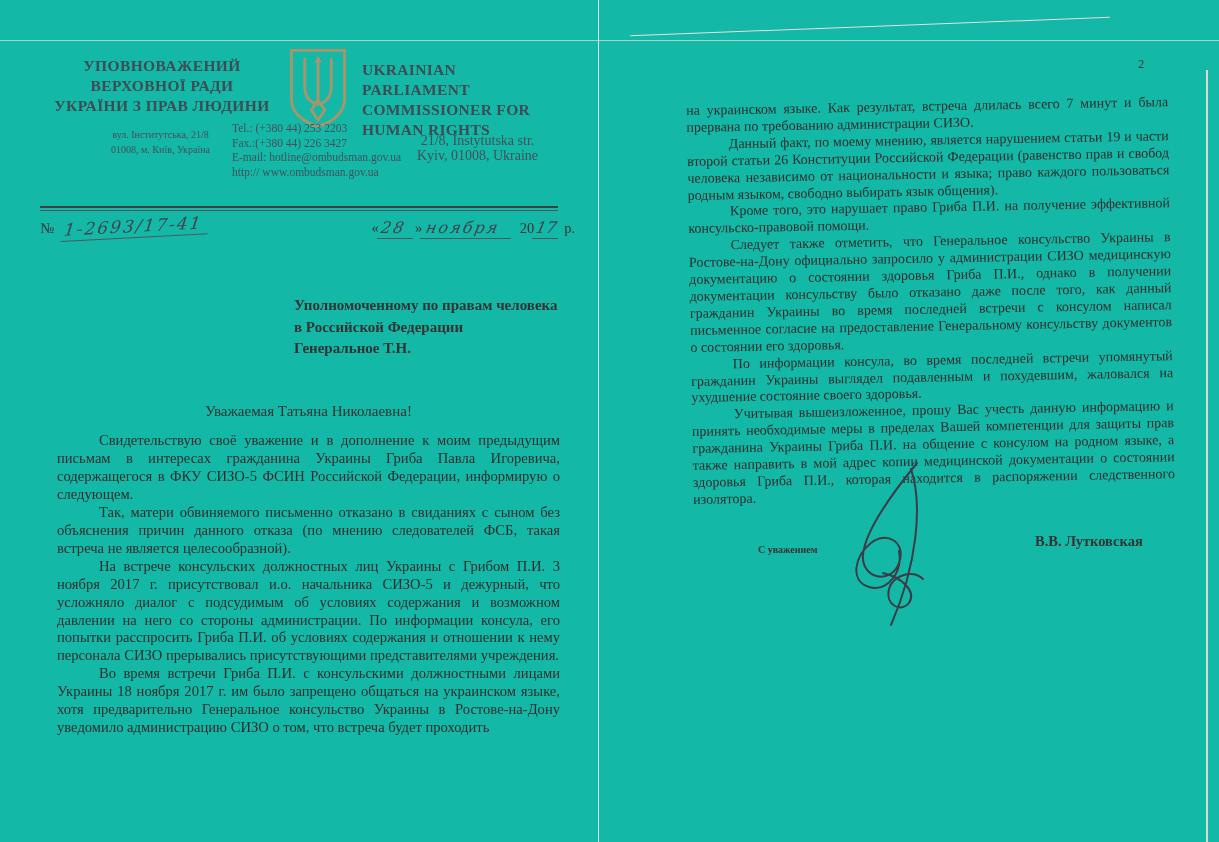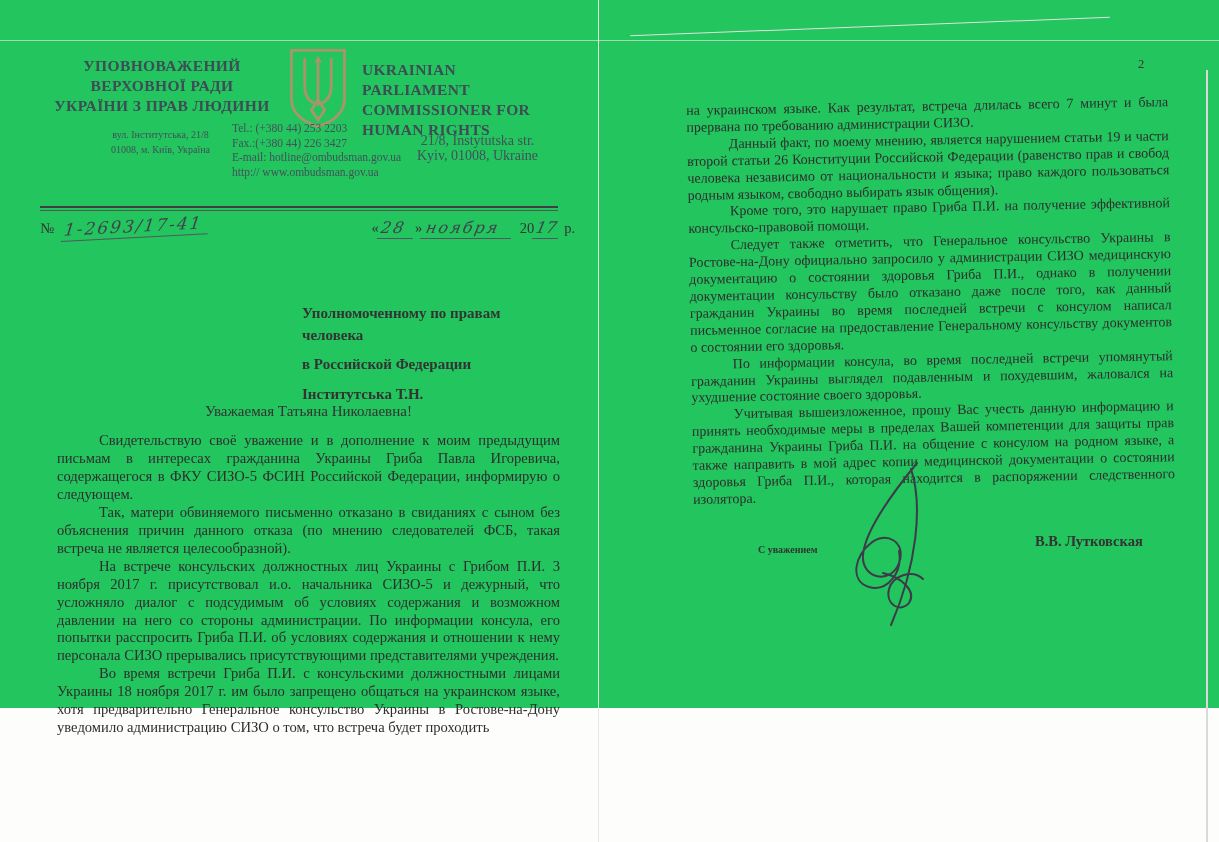--- a/index.html
+++ b/index.html
@@ -1,21 +1,21 @@
 <!DOCTYPE html>
 <html><head>
 <meta charset="utf-8">
 <style>
   html,body{margin:0;padding:0;}
   body{
     width:1219px;height:842px;background:#fdfdfb;overflow:hidden;
     font-family:"Liberation Serif","DejaVu Serif",serif;color:#2b2b2b;
     position:relative;
   }
-  .stage{position:absolute;inset:0;width:1219px;height:708px;background:#22c55e;}
+  .stage{position:absolute;inset:0;width:1219px;height:842px;background:#14b8a6;}
 
   
   .artifact{position:absolute;pointer-events:none;}
   .top-edge-line{top:40px;left:0;width:1219px;height:1px;background:#dde2d6;opacity:.7;}
   .p2-edge-line{top:26px;left:630px;width:480px;height:1px;background:#e2e2dd;transform:rotate(-2.2deg);}
   .seam{top:0;left:598px;width:1px;height:842px;background:#e6e6e2;}
   .right-edge{top:70px;left:1206px;width:2px;height:772px;background:#dadad5;}
 
   
   .page1{position:absolute;left:0;top:0;width:598px;height:842px;}
@@ -41,21 +41,21 @@
   .no-value{position:absolute;left:22px;top:0;font-size:17px;letter-spacing:2px;
     transform:rotate(-3deg) skewX(-10deg);border-bottom:1px solid #55555f;padding:0 6px 1px 2px;}
   .date-block{position:absolute;right:0;top:2px;white-space:nowrap;}
   .date-block .u{border-bottom:1px solid #55555f;display:inline-block;}
   .d-day{font-size:16px;letter-spacing:2px;transform:skewX(-12deg);padding:0 10px 1px 2px;}
   .d-month{font-size:16px;letter-spacing:2px;transform:skewX(-12deg);padding:0 14px 1px 4px;margin-right:6px;}
   .d-year{font-size:16px;transform:skewX(-12deg);padding:0 4px 1px 2px;}
 
   .addressee{position:absolute;top:295px;left:294px;width:265px;font-weight:bold;
     font-size:15px;line-height:21.5px;color:#333;}
-  .addressee div{margin:8px;}
+  .addressee div{margin:0;}
   .salutation{position:absolute;top:403px;left:205px;font-weight:normal;font-size:15px;color:#333;}
 
   .body1{position:absolute;top:432px;left:57px;width:503px;font-size:14.6px;line-height:17.95px;
     color:#2e2e2e;}
   .body1 p,.body2 p{margin:0;text-align:justify;text-indent:42px;}
   p.noindent{text-indent:0;}
 
   
   .page2{position:absolute;left:598px;top:0;width:621px;height:842px;}
   .page-number{position:absolute;top:57px;left:540px;font-size:12.5px;color:#333;}
@@ -115,21 +115,21 @@
       <span class="no-label">№</span>
       <span class="no-value hand">1-2693/17-41</span>
       <span class="date-block">
         <span>«</span><span class="u hand d-day">28</span><span>»</span><span class="u hand d-month">ноября</span><span>20</span><span class="u hand d-year">17</span>&nbsp;<span>р.</span>
       </span>
     </div>
 
     <div class="addressee">
         <div>Уполномоченному по правам человека</div>
         <div>в Российской Федерации</div>
-        <div>Інститутська Т.Н.</div>
+        <div>Генеральное Т.Н.</div>
       </div>
 
     <div class="salutation">Уважаемая Татьяна Николаевна!</div>
 
     <div class="body1">
         <p>Свидетельствую своё уважение и в дополнение к моим предыдущим письмам в интересах гражданина Украины Гриба Павла Игоревича, содержащегося в ФКУ СИЗО-5 ФСИН Российской Федерации, информирую о следующем.</p>
         <p>Так, матери обвиняемого письменно отказано в свиданиях с сыном без объяснения причин данного отказа (по мнению следователей ФСБ, такая встреча не является целесообразной).</p>
         <p>На встрече консульских должностных лиц Украины с Грибом П.И. 3 ноября 2017 г. присутствовал и.о. начальника СИЗО-5 и дежурный, что усложняло диалог с подсудимым об условиях содержания и возможном давлении на него со стороны администрации. По информации консула, его попытки расспросить Гриба П.И. об условиях содержания и отношении к нему персонала СИЗО прерывались присутствующими представителями учреждения.</p>
         <p>Во время встречи Гриба П.И. с консульскими должностными лицами Украины 18 ноября 2017 г. им было запрещено общаться на украинском языке, хотя предварительно Генеральное консульство Украины в Ростове-на-Дону уведомило администрацию СИЗО о том, что встреча будет проходить</p>
       </div>

